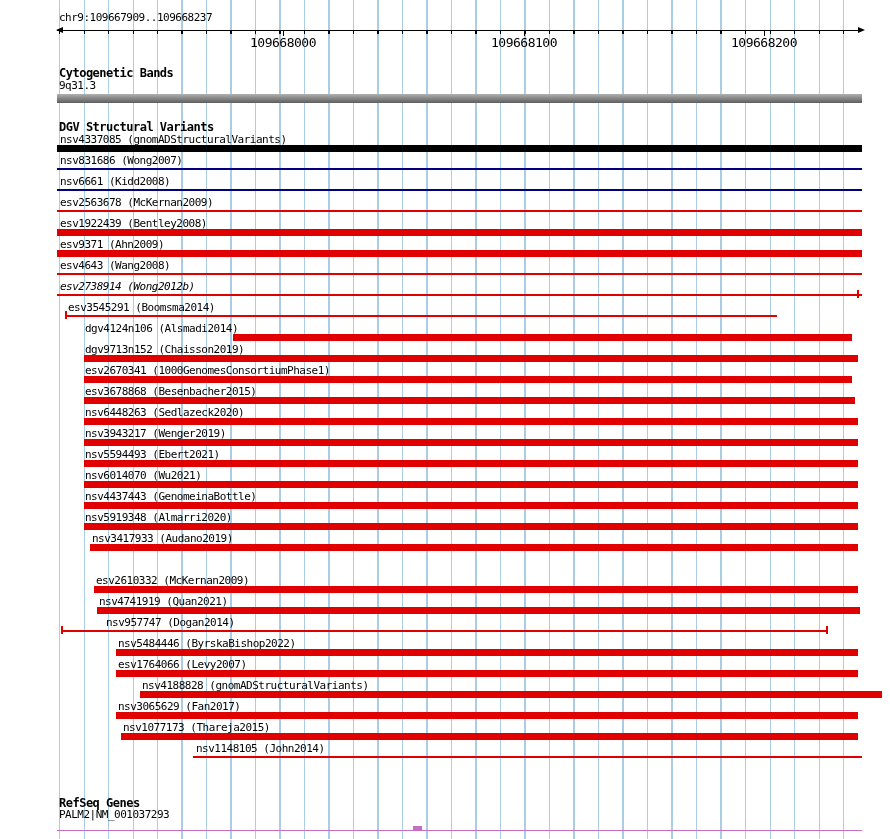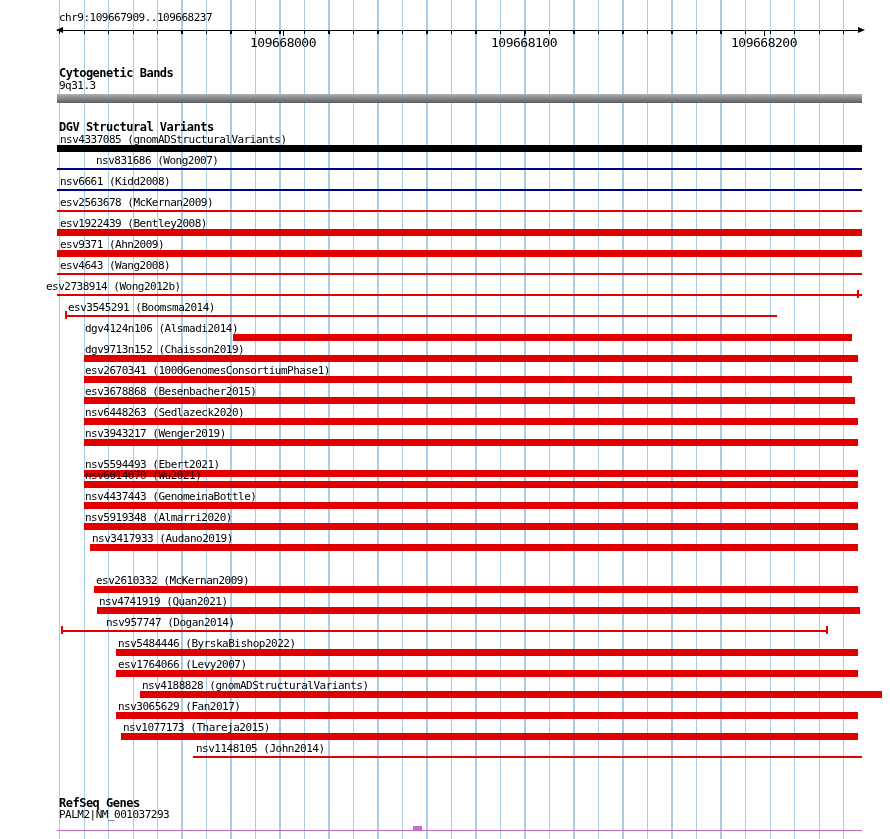--- a/index.html
+++ b/index.html
@@ -74,21 +74,21 @@
   <div class="sub-label" style="left:59px; top:79px;">9q31.3</div>
   <div class="cytoband-bar"></div>
 
   <div class="track-title" style="left:59px; top:120px;">DGV Structural Variants</div>
   <div class="dgv-rows">
       <div class="variant-row" style="top: 132px;">
         <div class="variant-label" style="left: 60px;">nsv4337085 (gnomADStructuralVariants)</div>
         <div class="variant-bar box" style="left: 57px; width: 805px; background: rgb(0, 0, 0);"></div>
       </div>
       <div class="variant-row" style="top: 153px;">
-        <div class="variant-label" style="left: 60px; margin-left: 36px;">nsv831686 (Wong2007)</div>
+        <div class="variant-label" style="left: 60px;">nsv831686 (Wong2007)</div>
         <div class="variant-bar line" style="left: 57px; width: 805px; background: rgb(0, 0, 128);"></div>
       </div>
       <div class="variant-row" style="top: 174px;">
         <div class="variant-label" style="left: 60px;">nsv6661 (Kidd2008)</div>
         <div class="variant-bar line" style="left: 57px; width: 805px; background: rgb(0, 0, 128);"></div>
       </div>
       <div class="variant-row" style="top: 195px;">
         <div class="variant-label" style="left: 60px;">esv2563678 (McKernan2009)</div>
         <div class="variant-bar line" style="left: 57px; width: 805px; background: rgb(224, 0, 0);"></div>
       </div>
@@ -98,21 +98,21 @@
       </div>
       <div class="variant-row" style="top: 237px;">
         <div class="variant-label" style="left: 60px;">esv9371 (Ahn2009)</div>
         <div class="variant-bar box" style="left: 57px; width: 805px; background: rgb(224, 0, 0);"></div>
       </div>
       <div class="variant-row" style="top: 258px;">
         <div class="variant-label" style="left: 60px;">esv4643 (Wang2008)</div>
         <div class="variant-bar line" style="left: 57px; width: 805px; background: rgb(224, 0, 0);"></div>
       </div>
       <div class="variant-row" style="top: 279px;">
-        <div class="variant-label" style="left: 46px;">esv2738914 (Wong2012b)</div>
+        <div class="variant-label" style="left: 60px; font-style: italic;">esv2738914 (Wong2012b)</div>
         <div class="variant-bar line" style="left: 57px; width: 805px; background: rgb(224, 0, 0);"></div>
         <div class="variant-end-tick" style="left: 857px; background: rgb(224, 0, 0);"></div>
       </div>
       <div class="variant-row" style="top: 300px;">
         <div class="variant-label" style="left: 68px;">esv3545291 (Boomsma2014)</div>
         <div class="variant-bar line" style="left: 65px; width: 712px; background: rgb(224, 0, 0);"></div>
         <div class="variant-end-tick" style="left: 65px; background: rgb(224, 0, 0);"></div>
       </div>
       <div class="variant-row" style="top: 321px;">
         <div class="variant-label" style="left: 85px; text-align: right;">dgv4124n106 (Alsmadi2014)</div>
@@ -131,21 +131,21 @@
         <div class="variant-bar box" style="left: 84px; width: 771px; background: rgb(224, 0, 0);"></div>
       </div>
       <div class="variant-row" style="top: 405px; padding-left: 28px;">
         <div class="variant-label" style="left: 85px;">nsv6448263 (Sedlazeck2020)</div>
         <div class="variant-bar box" style="left: 84px; width: 774px; background: rgb(224, 0, 0);"></div>
       </div>
       <div class="variant-row" style="top: 426px; padding-left: 32px;">
         <div class="variant-label" style="left: 85px;">nsv3943217 (Wenger2019)</div>
         <div class="variant-bar box" style="left: 84px; width: 774px; background: rgb(224, 0, 0);"></div>
       </div>
-      <div class="variant-row" style="top: 457px;">
+      <div class="variant-row" style="top: 447px;">
         <div class="variant-label" style="left: 85px;">nsv5594493 (Ebert2021)</div>
         <div class="variant-bar box" style="left: 84px; width: 774px; background: rgb(224, 0, 0);"></div>
       </div>
       <div class="variant-row" style="top: 468px;">
         <div class="variant-label" style="left: 85px;">nsv6014070 (Wu2021)</div>
         <div class="variant-bar box" style="left: 84px; width: 774px; background: rgb(224, 0, 0);"></div>
       </div>
       <div class="variant-row" style="top: 489px;">
         <div class="variant-label" style="left: 85px;">nsv4437443 (GenomeinaBottle)</div>
         <div class="variant-bar box" style="left: 84px; width: 774px; background: rgb(224, 0, 0);"></div>

